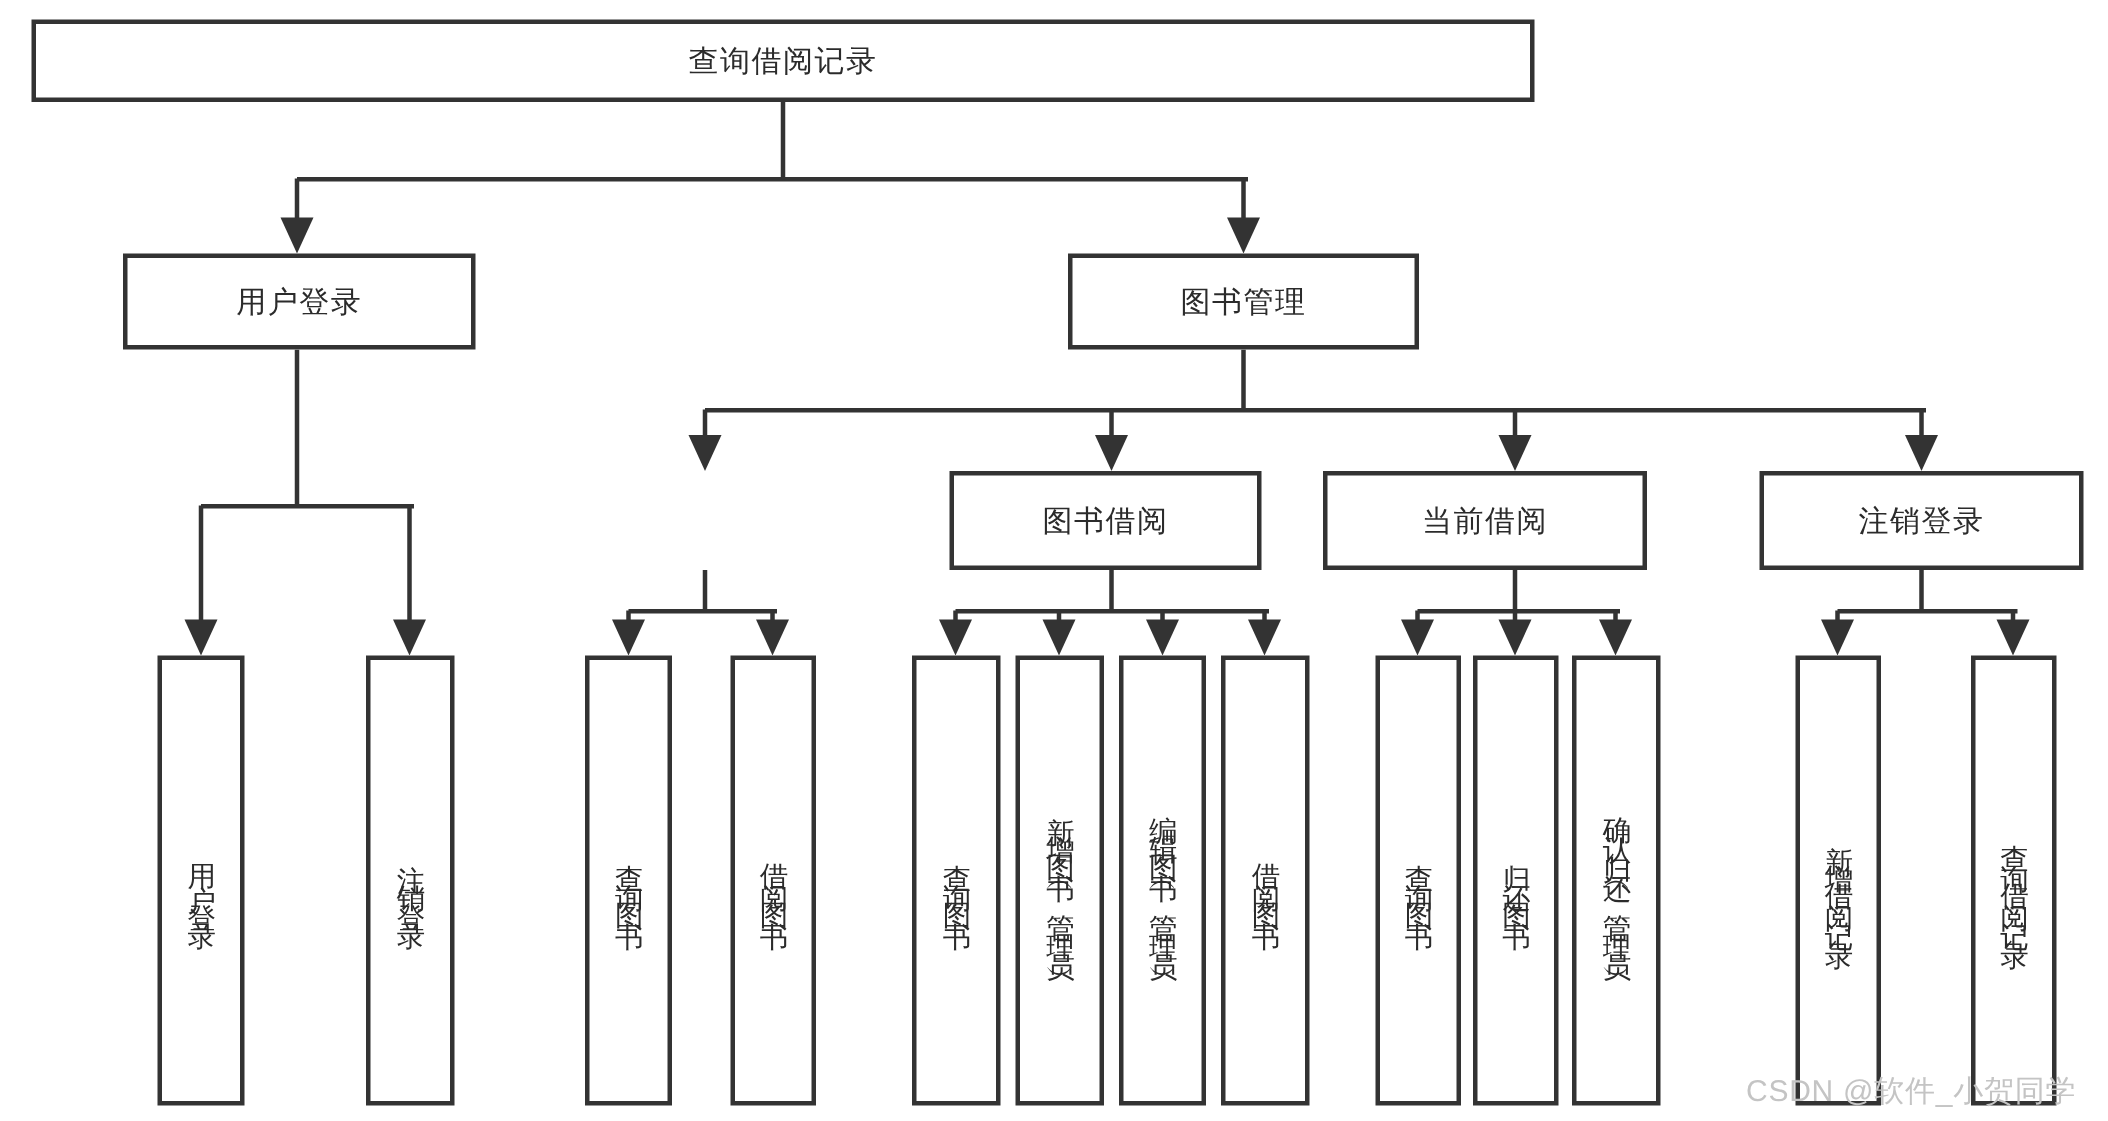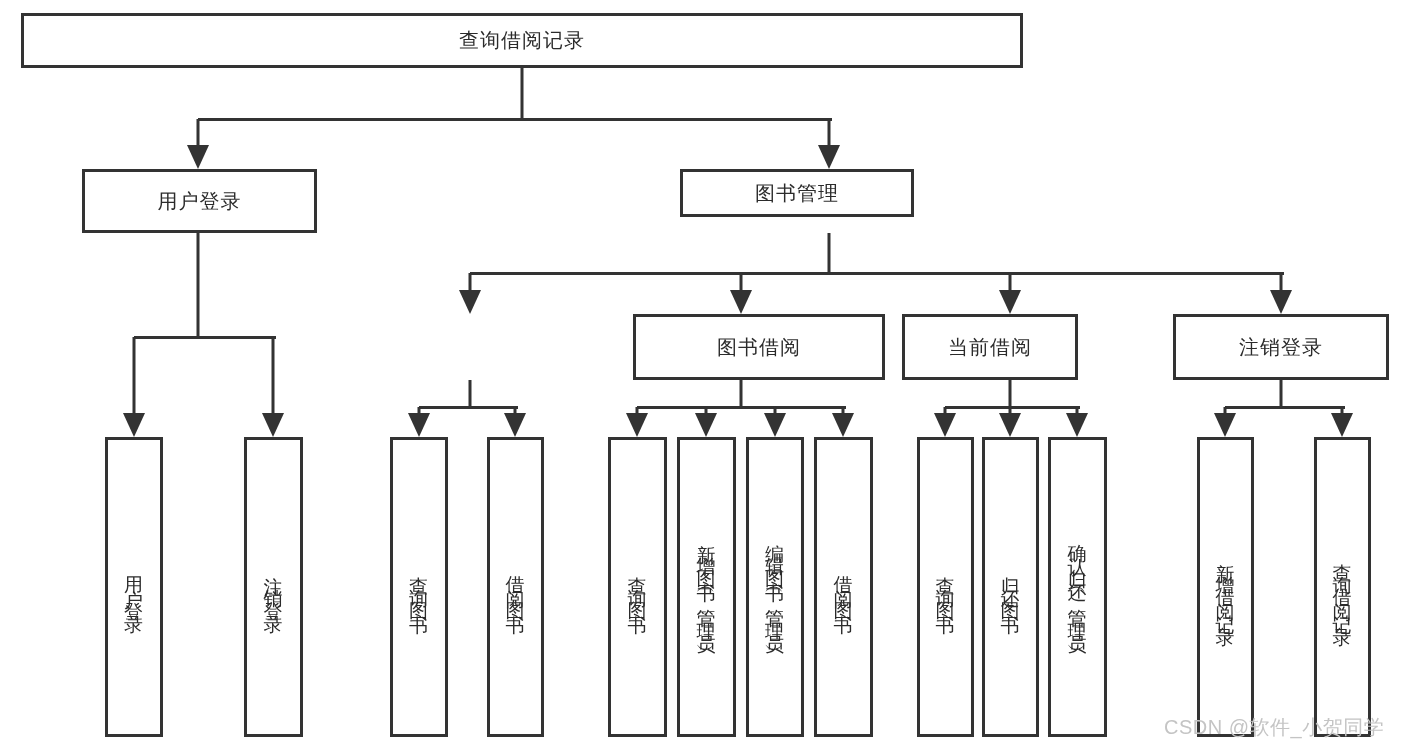--- a/index.html
+++ b/index.html
@@ -88,28 +88,28 @@
   <div class="drop" style="left:1225px;top:407px;height:30px"></div>
   <div class="drop" style="left:1342px;top:407px;height:30px"></div>
 
   <div class="node h" style="left:21px;top:13px;width:1002px;height:55px">
     <span class="lbl">查询借阅记录</span>
   </div>
 
   <div class="node h" style="left:82px;top:169px;width:235px;height:64px">
     <span class="lbl">用户登录</span>
   </div>
-  <div class="node h" style="left:680px;top:169px;width:234px;height:48px">
+  <div class="node h" style="left:712px;top:169px;width:234px;height:64px">
     <span class="lbl">图书管理</span>
   </div>
 
-  <div class="node h" style="left:633px;top:314px;width:252px;height:66px">
+  <div class="node h" style="left:633px;top:314px;width:208px;height:66px">
     <span class="lbl">图书借阅</span>
   </div>
-  <div class="node h" style="left:902px;top:314px;width:176px;height:66px">
+  <div class="node h" style="left:882px;top:314px;width:216px;height:66px">
     <span class="lbl">当前借阅</span>
   </div>
   <div class="node h" style="left:1173px;top:314px;width:216px;height:66px">
     <span class="lbl">注销登录</span>
   </div>
 
   <div class="node v" style="left:105px;top:437px;width:58px;height:300px">
     <span class="lbl">用户登录</span>
   </div>
   <div class="node v" style="left:244px;top:437px;width:59px;height:300px">

